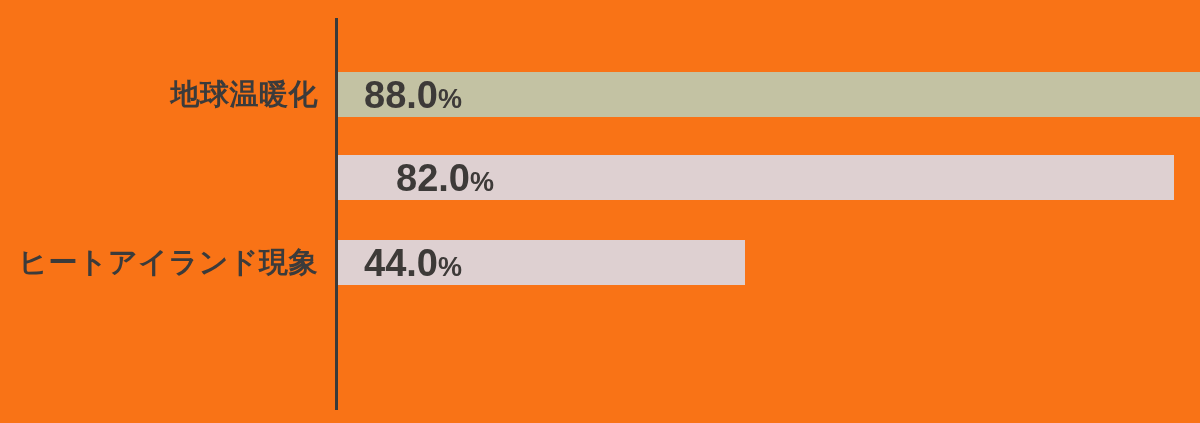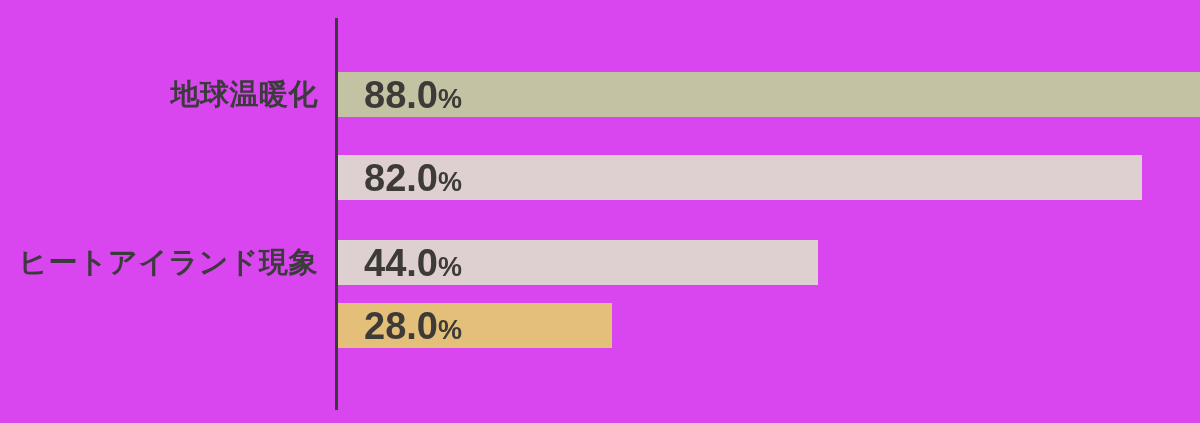--- a/index.html
+++ b/index.html
@@ -13,21 +13,21 @@
     height: 423px;
     overflow: hidden;
     font-family: "Liberation Sans", "DejaVu Sans", sans-serif;
     -webkit-font-smoothing: antialiased;
   }
 
   #chart-root {
     position: relative;
     width: 1200px;
     height: 423px;
-    background: #d946ef;
+    background: #f97316;
   }
 
   
   #axis-spine {
     position: absolute;
     left: 335px;
     top: 18px;
     width: 3px;
     height: 392px;
     background: #3a3a3a;
@@ -100,35 +100,32 @@
   <div id="plot-area">
 
     <div class="chart-row" style="top:72px;">
       <div class="cat-label">地球温暖化</div>
       <div class="bar" style="left: 338px; width: 1005px; background: rgb(195, 194, 163);">
         <span class="bar-value"><span>88.0</span><span class="unit">%</span></span>
       </div>
     </div>
 
     <div class="chart-row" style="top:155px;">
-      <div class="bar" style="left: 338px; width: 804px; background: rgb(222, 208, 209);">
+      <div class="bar" style="left: 338px; width: 804px; background: rgb(222, 208, 209); padding-left: 32px;">
         <span class="bar-value"><span>82.0</span><span class="unit">%</span></span>
       </div>
     </div>
 
     <div class="chart-row" style="top:240px;">
       <div class="cat-label">ヒートアイランド現象</div>
-      <div class="bar" style="left: 338px; width: 480px; background: rgb(222, 208, 209);">
+      <div class="bar" style="left: 338px; width: 407px; background: rgb(222, 208, 209);">
         <span class="bar-value"><span>44.0</span><span class="unit">%</span></span>
       </div>
     </div>
 
     <div class="chart-row" style="top:303px;">
-      <div class="bar" style="left: 338px; width: 273.56px; background: rgb(228, 191, 121);">
-        <span class="bar-value"><span>28.0</span><span class="unit">%</span></span>
-      </div>
     </div>
 
   </div>
 
   <div id="axis-spine"></div>
 
 </div>
 
 </body></html>

